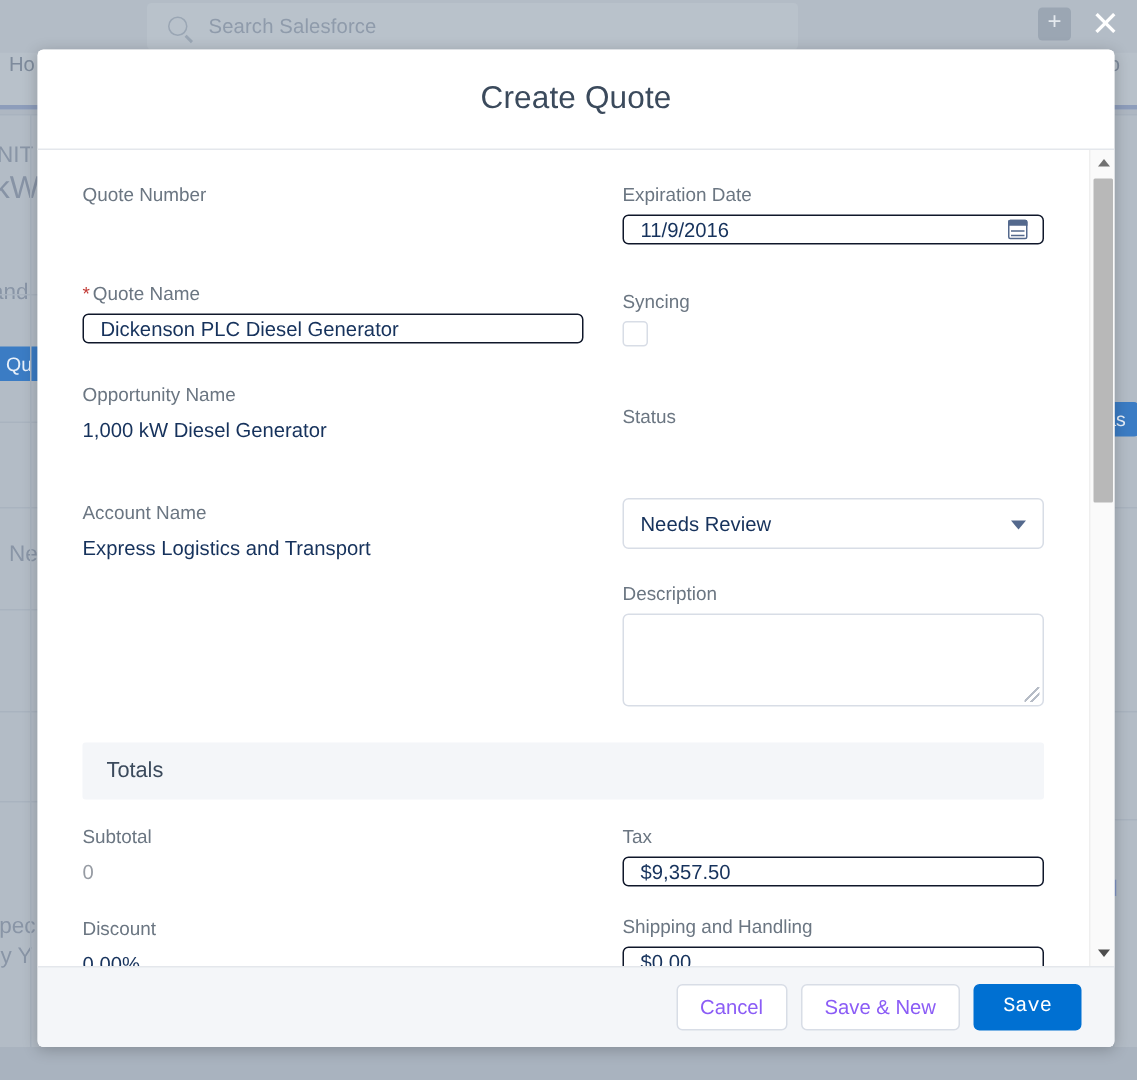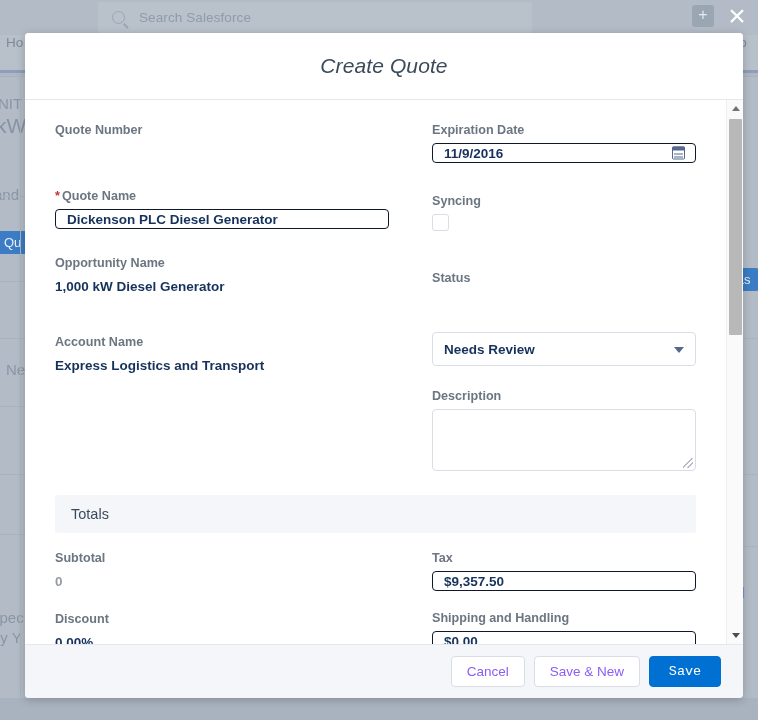--- a/index.html
+++ b/index.html
@@ -87,43 +87,41 @@
     background: #ffffff;
     border-radius: 4px;
     box-shadow: 0 2px 10px rgba(0,0,0,.22);
     display: flex; flex-direction: column;
     overflow: hidden;
   }
   .modal-header {
     height: 66px; flex: 0 0 66px;
     display: flex; align-items: center; justify-content: center;
     background: #ffffff;
-    font-style: italic;
   }
   .modal-title {
     font-size: 21px; color: #3b4a5c; font-weight: 400; letter-spacing: .1px;
   }
   .modal-body {
     flex: 1 1 auto;
     position: relative;
     border-top: 1px solid #e4e7ec;
     background: #ffffff;
     overflow: hidden;
   }
   .body-inner {
     position: absolute; left: 0; top: 0; right: 17px; bottom: 0;
     padding: 22px 30px 0 30px;
     overflow: hidden;
   }
 
   .form-grid {
     display: grid;
     grid-template-columns: 334px 1fr;
-    column-gap: 43px;
-    font-weight: bold;
+    column-gap: 26px;
   }
   .col { display: flex; flex-direction: column; }
 
   .field { margin-bottom: 19px; }
   .field-label {
     display: block;
     font-size: 12.6px; color: #6b7682;
     margin-bottom: 5px; line-height: 16px;
   }
   .req { color: #c23934; margin-right: 2px; }

